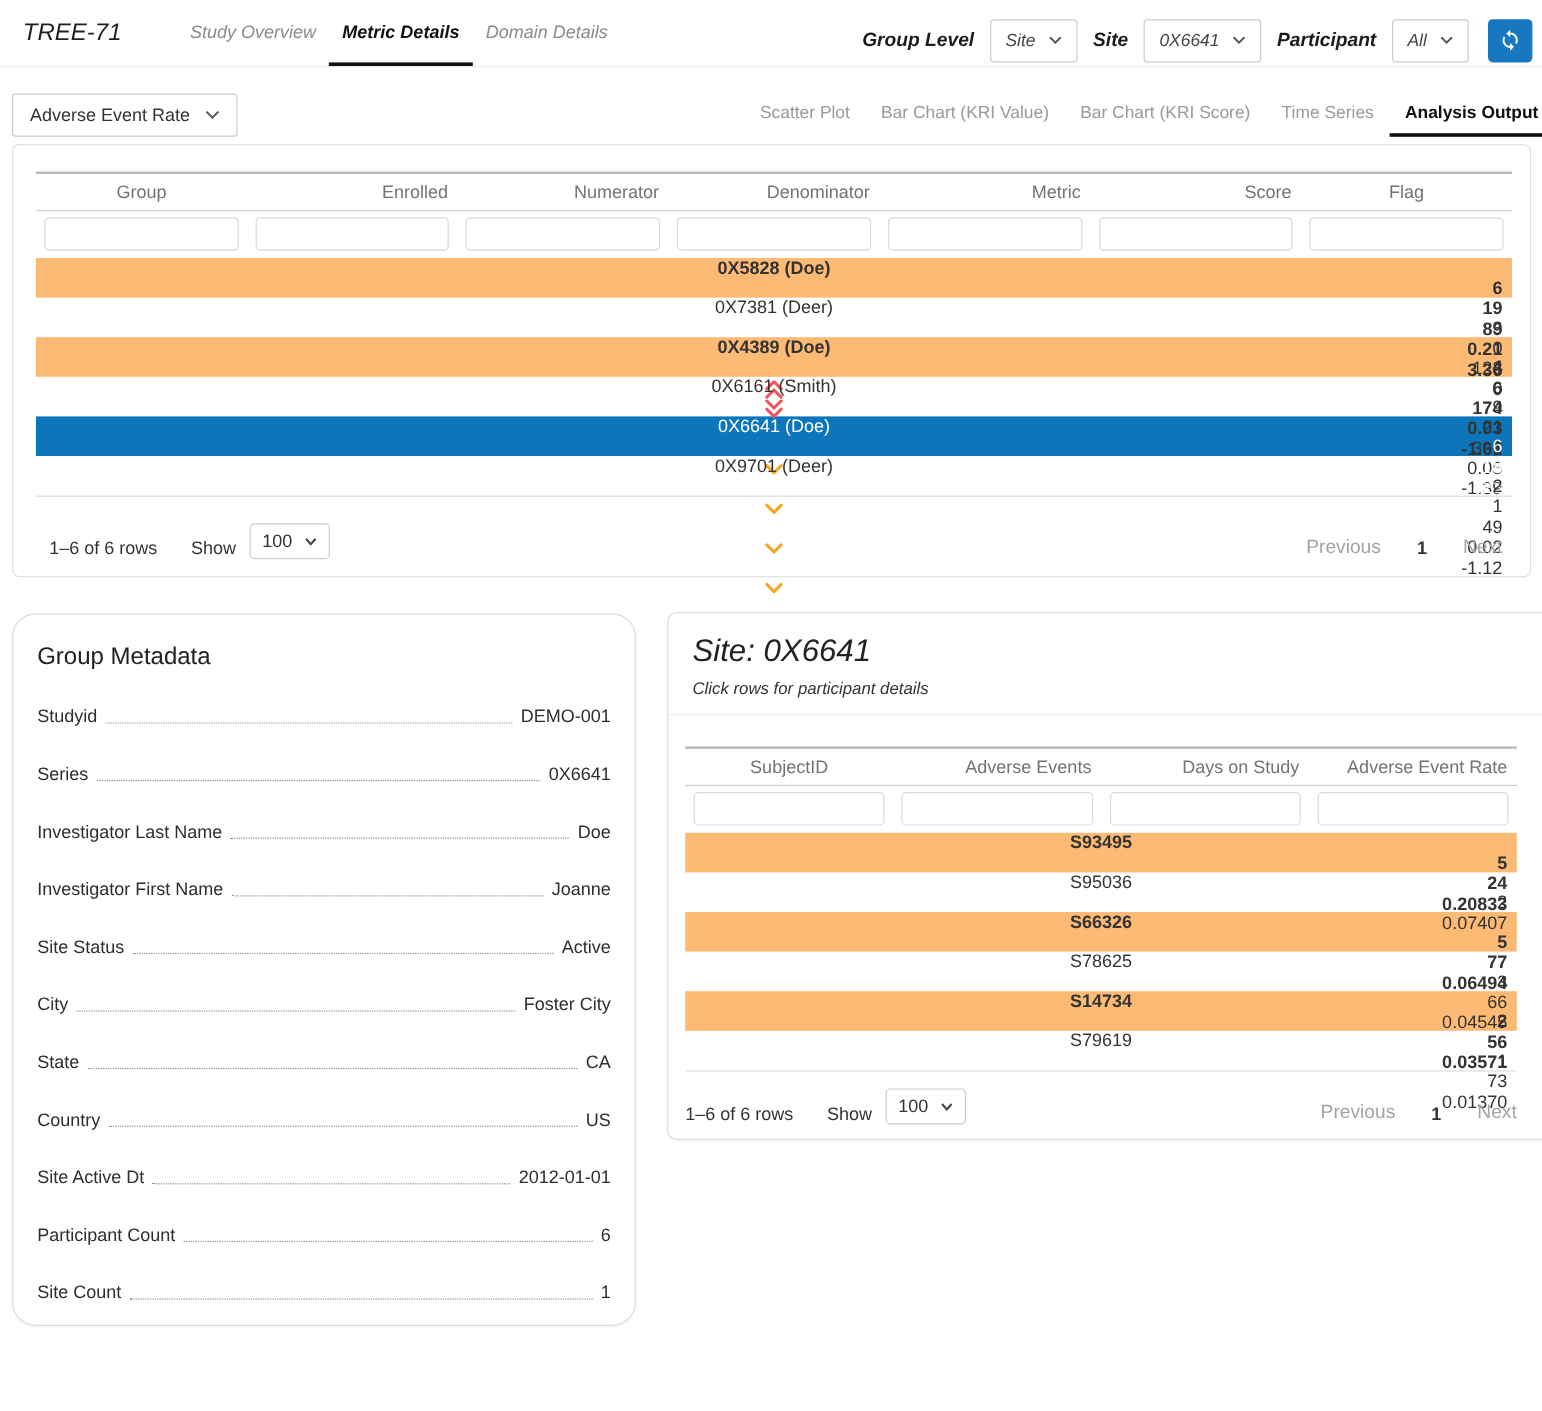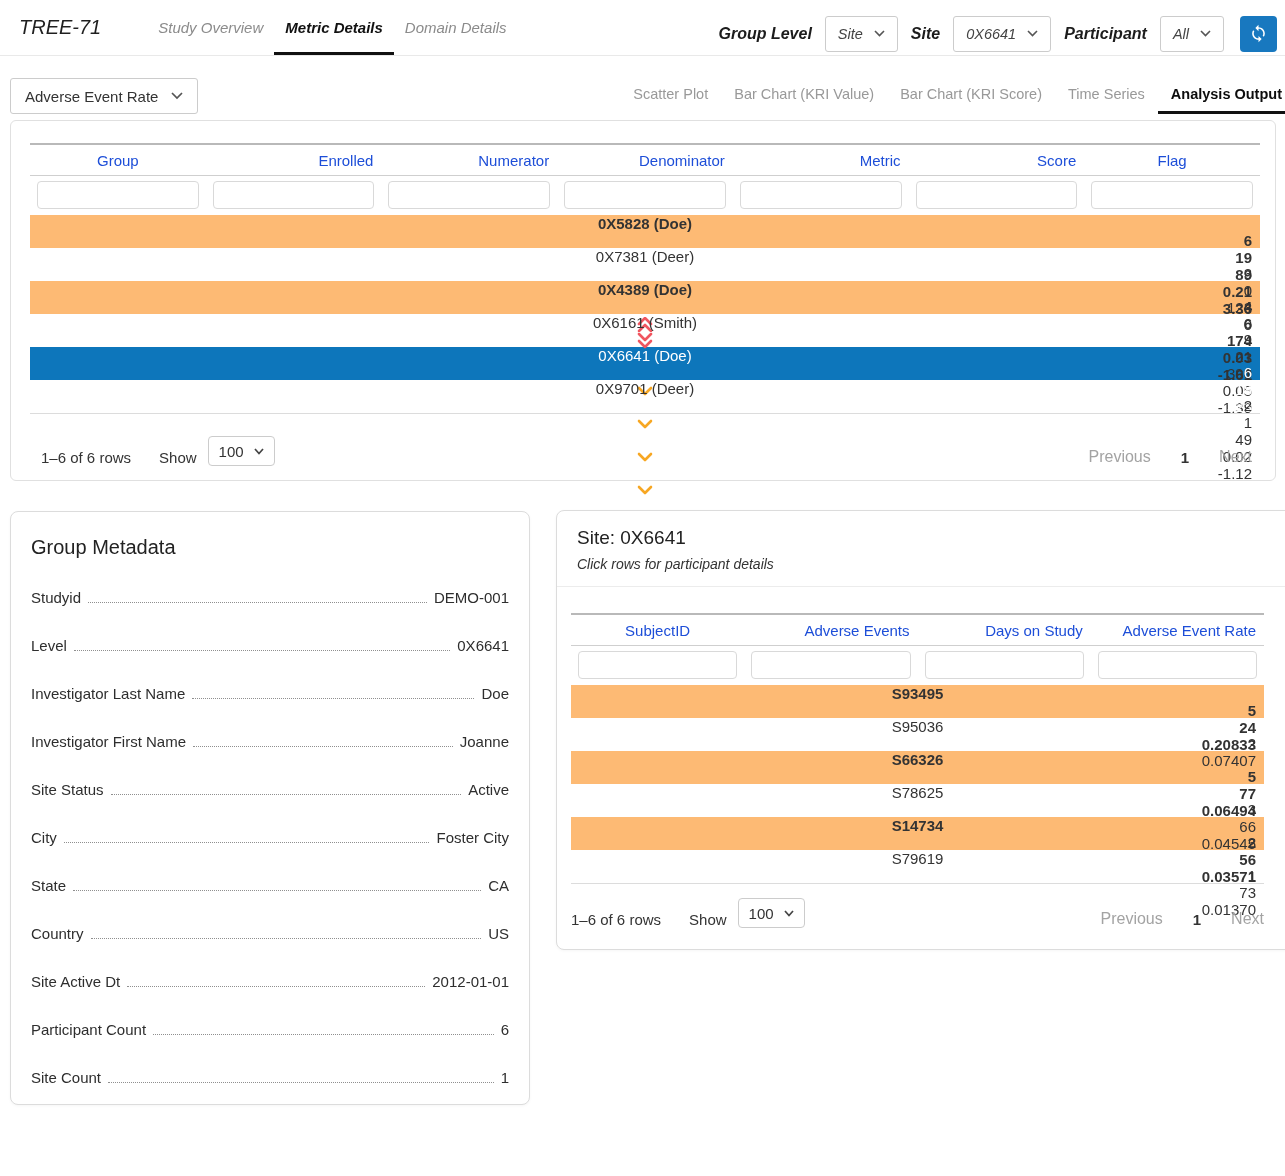--- a/index.html
+++ b/index.html
@@ -54,21 +54,21 @@
   .view-tabs{position:absolute;right:0;bottom:0;top:0;display:flex;align-items:center;}
   .view-tab{
     padding:26px 13px 9px;font-size:14.5px;color:#999;cursor:pointer;
     border-bottom:3px solid transparent;white-space:nowrap;
   }
   .view-tab.active{color:#0d0d0d;font-weight:700;border-bottom-color:#111;padding-right:3px;}
 
   
   .t-head{display:grid;align-items:center;height:33px;
     border-top:2px solid #b9b9b9;border-bottom:1px solid #cfcfcf;
-    font-size:15px;color:#1d4ed8;}
+    font-size:15px;color:#737373;}
   .t-filters{display:grid;padding:5px 0 6px;}
   .t-filters input{
     height:28px;margin:0 7px;width:calc(100% - 14px);
     border:1px solid #d9d9d9;border-radius:4px;padding:0 8px;font-size:14px;
   }
   .t-row{display:grid;align-items:center;height:33px;font-size:15px;color:#333;cursor:pointer;}
   .t-row.striped{background:#fdba74;font-weight:bold;}
   .t-row.selected{background:var(--selected-blue);color:#fff;}
   .t-body{border-bottom:1px solid #dcdcdc;}
   .cell-r{text-align:right;padding-right:8px;}
@@ -91,39 +91,39 @@
     position:absolute;left:10px;top:120px;width:1266px;height:361px;
     border:1px solid #e0e0e0;border-radius:6px;background:#fff;
     padding:22px 15px 0 19px;
   }
   .cols7{grid-template-columns:repeat(7,1fr);}
   .analysis-card .pagination{height:50px;padding:0 8px 0 11px;margin-top:2px;}
 
   
   .meta-card{
     position:absolute;left:10px;top:511px;width:520px;height:594px;
-    border:1px solid #dcdcdc;border-radius:8px;background:#fff;
+    border:1px solid #dcdcdc;border-radius:20px;background:#fff;
     box-shadow:0 1px 3px rgba(0,0,0,0.04);
     padding:18px 20px 0;
   }
   .meta-title{font-size:20px;font-weight:400;color:#222;margin:6px 0 14px;}
   .meta-row{display:flex;align-items:center;height:48px;font-size:15px;color:#2e2e2e;}
   .meta-label{white-space:nowrap;}
   .meta-leader{flex:1;border-bottom:1px dotted #8f8f8f;margin:0 7px;transform:translateY(5px);}
   .meta-value{white-space:nowrap;}
 
   
   .site-card{
     position:absolute;left:556px;top:510px;width:740px;height:440px;
     border:1px solid #dcdcdc;border-radius:8px;background:#fff;
     box-shadow:0 1px 3px rgba(0,0,0,0.04);
     padding:16px 0 0;
   }
   .site-head{padding:0 20px 14px;border-bottom:1px solid #ececec;}
-  .site-title{font-size:19px;color:#222;}
+  .site-title{font-size:26px;color:#222;font-style:italic;}
   .site-sub{font-style:italic;font-size:14px;color:#333;margin-top:7px;}
   .site-table{margin:26px 31px 0 14px;}
   .cols4{grid-template-columns:repeat(4,1fr);}
   .site-card .pagination{margin:8px 31px 0 14px;height:36px;}
 </style>
 </head>
 <body>
 
 <header class="app-header">
   <div class="brand">TREE-71</div>
@@ -296,21 +296,21 @@
 </section>
 
 <section class="meta-card">
   <h2 class="meta-title">Group Metadata</h2>
   <div class="meta-row">
     <span class="meta-label">Studyid</span>
     <span class="meta-leader"></span>
     <span class="meta-value">DEMO-001</span>
   </div>
   <div class="meta-row">
-    <span class="meta-label">Level</span>
+    <span class="meta-label">Series</span>
     <span class="meta-leader"></span>
     <span class="meta-value">0X6641</span>
   </div>
   <div class="meta-row">
     <span class="meta-label">Investigator Last Name</span>
     <span class="meta-leader"></span>
     <span class="meta-value">Doe</span>
   </div>
   <div class="meta-row">
     <span class="meta-label">Investigator First Name</span>

